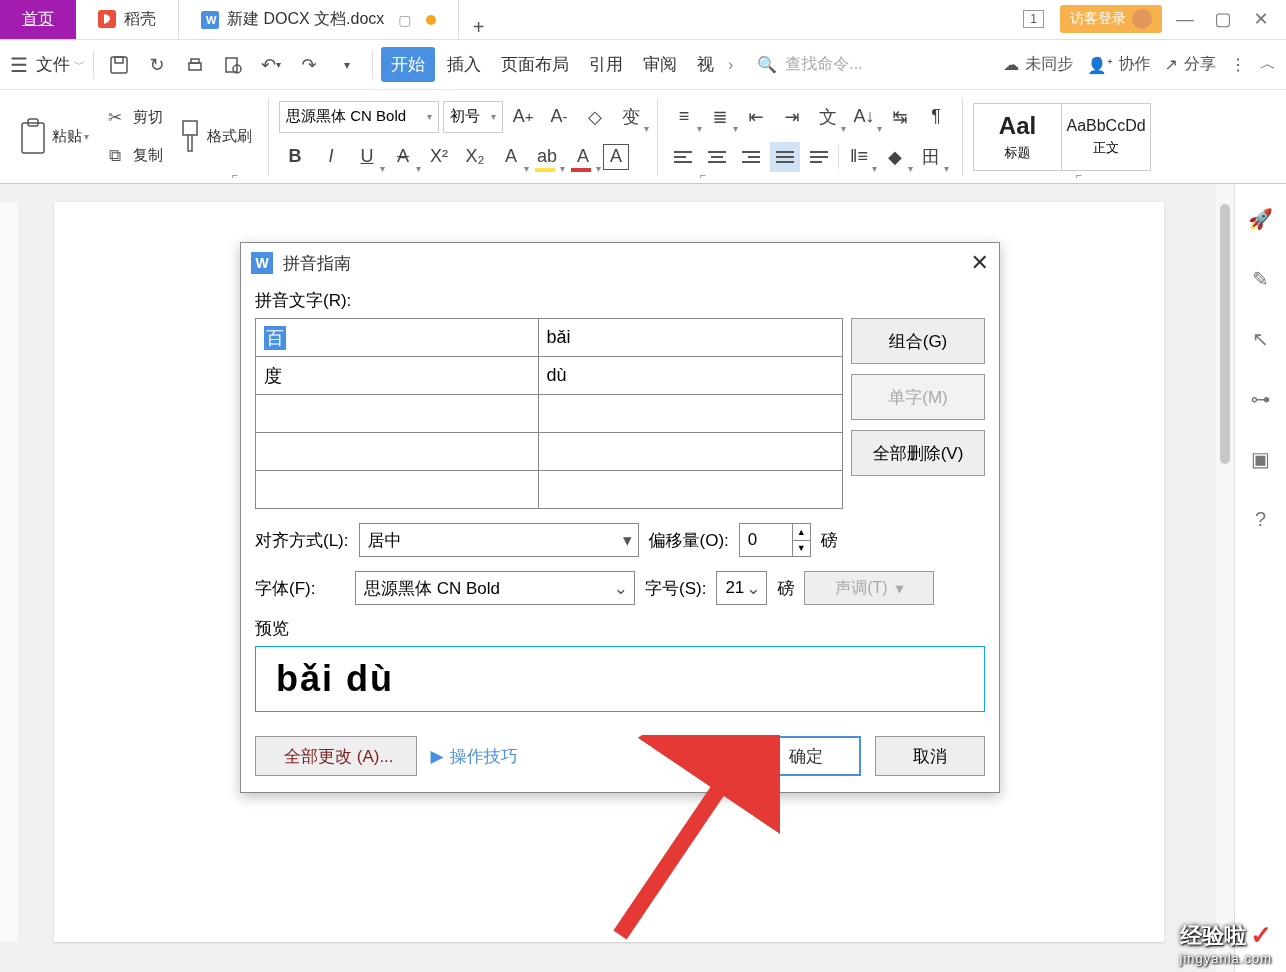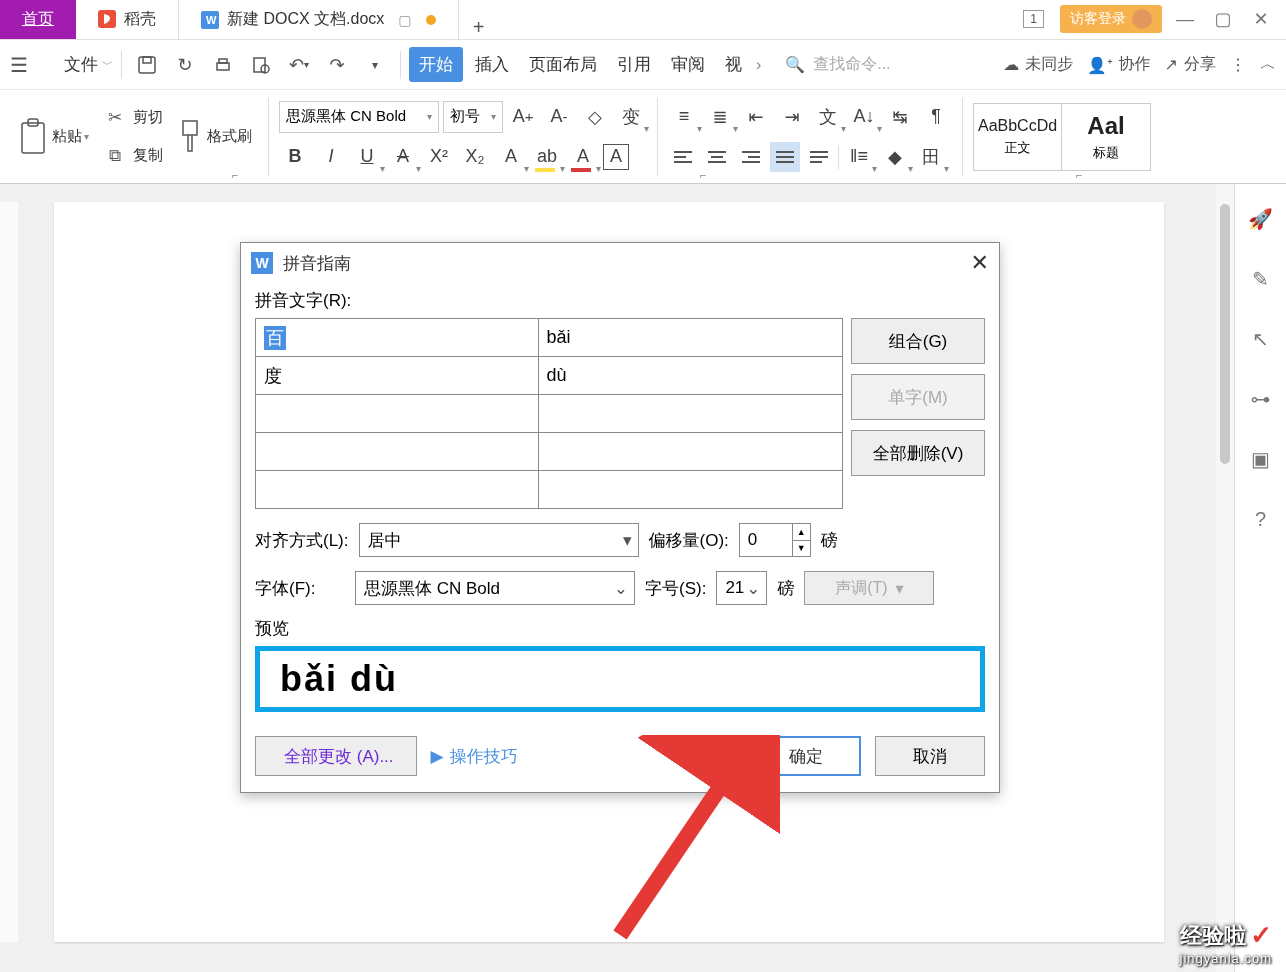--- a/index.html
+++ b/index.html
@@ -13,21 +13,21 @@
 .tab-new { width: 40px; display:flex; align-items:center; justify-content:center; font-size:20px; color:#555; }
 .titlebar-right { margin-left: auto; display: flex; align-items: center; gap: 8px; padding-right: 10px; height: 40px; }
 .win-badge { border:1px solid #999; font-size:12px; padding:1px 6px; color:#555; margin-right:8px;}
 .login-btn { background:#f7b24e; color:#fff; padding:4px 10px; border-radius:3px; font-size:14px; display:flex; align-items:center; gap:6px;}
 .avatar-circ { width:20px; height:20px; border-radius:50%; background:#e2975d; display:inline-block;}
 .winbtn { width:30px; height:30px; display:flex; align-items:center; justify-content:center; color:#777; font-size:18px;}
 
 
 .menubar { height: 50px; display: flex; align-items: center; padding: 0 10px; gap: 4px; border-bottom:1px solid #e8e8e8;}
 .hamburger { font-size:20px; color:#555; margin-right:4px;}
-.file-btn { font-size:17px; color:#333; display:flex; align-items:center; gap:4px;margin-left:28px;}
+.file-btn { font-size:17px; color:#333; display:flex; align-items:center; gap:4px;}
 .qatool { width:34px; height:34px; display:flex; align-items:center; justify-content:center; color:#555; font-size:18px;}
 .menu-sep { width:1px; height:28px; background:#ddd; margin:0 4px;}
 .menu-tab { font-size:17px; color:#333; padding:4px 8px; }
 .menu-tab.active { background:#4a90e2; color:#fff; border-radius:3px; padding:6px 10px;}
 .chev-right { color:#888; margin-left:2px;}
 .search-box { margin-left:20px; display:flex; align-items:center; gap:8px; color:#aaa; font-size:16px;}
 .menubar-right { margin-left:auto; display:flex; align-items:center; gap:14px;}
 .mr-item { display:flex; align-items:center; gap:6px; color:#555; font-size:16px;}
 
 
@@ -91,26 +91,26 @@
 .combo { border:1px solid #888; height:34px; font-size:17px; display:flex; align-items:center; padding:0 8px; position:relative; background:#fff;}
 .combo .dd-ar { position:absolute; right:6px; color:#555;}
 .spin { position:relative;}
 .spin .sp-btns { position:absolute; right:0; top:0; bottom:0; width:18px; display:flex; flex-direction:column; border-left:1px solid #888;}
 .spin .sp-btns div { flex:1; display:flex; align-items:center; justify-content:center; font-size:9px; border-bottom:1px solid #888;}
 .spin .sp-btns div:last-child { border-bottom:none;}
 .unit { font-size:17px;}
 .tone-btn { border:1px solid #999; background:#eee; color:#aaa; height:34px; width:130px; display:flex; align-items:center; justify-content:center; gap:8px;}
 
 .preview-lbl { font-size:17px; margin-top:12px;}
-.preview-box { border:5px solid #0ea5e9; background:#fff; height:66px; margin-top:6px; padding:6px 20px; display:flex; align-items:center;}
+.preview-box { border:1px solid #0ea5e9; background:#fff; height:66px; margin-top:6px; padding:6px 20px; display:flex; align-items:center;}
 .preview-text { font-size:36px; font-weight:bold; letter-spacing:2px;}
 
 .dlg-footer { display:flex; align-items:center; margin-top:24px; gap:14px;}
 .foot-btn { height:40px; border:1px solid #999; background:#eee; font-size:17px; padding:0 22px; display:flex; align-items:center; justify-content:center; cursor:pointer;}
-.foot-btn.disabled { color:#6d28d9;padding-left:28px;}
+.foot-btn.disabled { color:#7f1d1d;padding-left:28px;}
 .foot-link { color:#4a90e2; font-size:17px; display:flex; align-items:center; gap:6px;}
 .foot-btn.primary { border:2px solid #4a90e2; background:#fff; color:#333; width:110px;}
 .foot-btn.normal { width:110px;}
 
 .arrow-annot { position:absolute; left:560px; top:735px; pointer-events:none;}
 
 .watermark { position:absolute; right:14px; bottom:6px; text-align:right;}
 .wm1 { font-size:22px; font-weight:bold; color:#fff; text-shadow:0 0 4px #000,1px 1px 2px #000; display:flex; align-items:center; gap:4px; justify-content:flex-end;}
 .wm1 .chk { color:#e53935; font-size:26px; text-shadow:none;}
 .wm2 { font-size:13px; color:#fff; text-shadow:0 0 3px #000,1px 1px 2px #000; letter-spacing:1px;}
@@ -339,27 +339,27 @@
       <span style="width:1px;height:24px;background:#ddd;"></span>
       <div class="ibtn">‖≡<span class="dd">▾</span></div>
       <div class="ibtn">◆<span class="dd">▾</span></div>
       <div class="ibtn">田<span class="dd">▾</span></div>
     </div>
   </div>
   <span class="rsep"></span>
   <span class="corner-exp" style="left:1076px;">⌐</span>
 
   <div class="style-box">
+    <div class="style-item style-title">
+      <div class="style-sample">Aal</div>
+      <div>标题</div>
+    </div>
     <div class="style-item">
       <div class="style-sample">AaBbCcDd</div>
       <div>正文</div>
-    </div>
-    <div class="style-item style-title">
-      <div class="style-sample">Aal</div>
-      <div>标题</div>
     </div>
   </div>
 </div>
 
 <div class="docarea">
   <div class="ruler-left"></div>
   <div class="page"></div>
   <div class="scrollbar-v">
     <div class="scroll-thumb"></div>
   </div>

